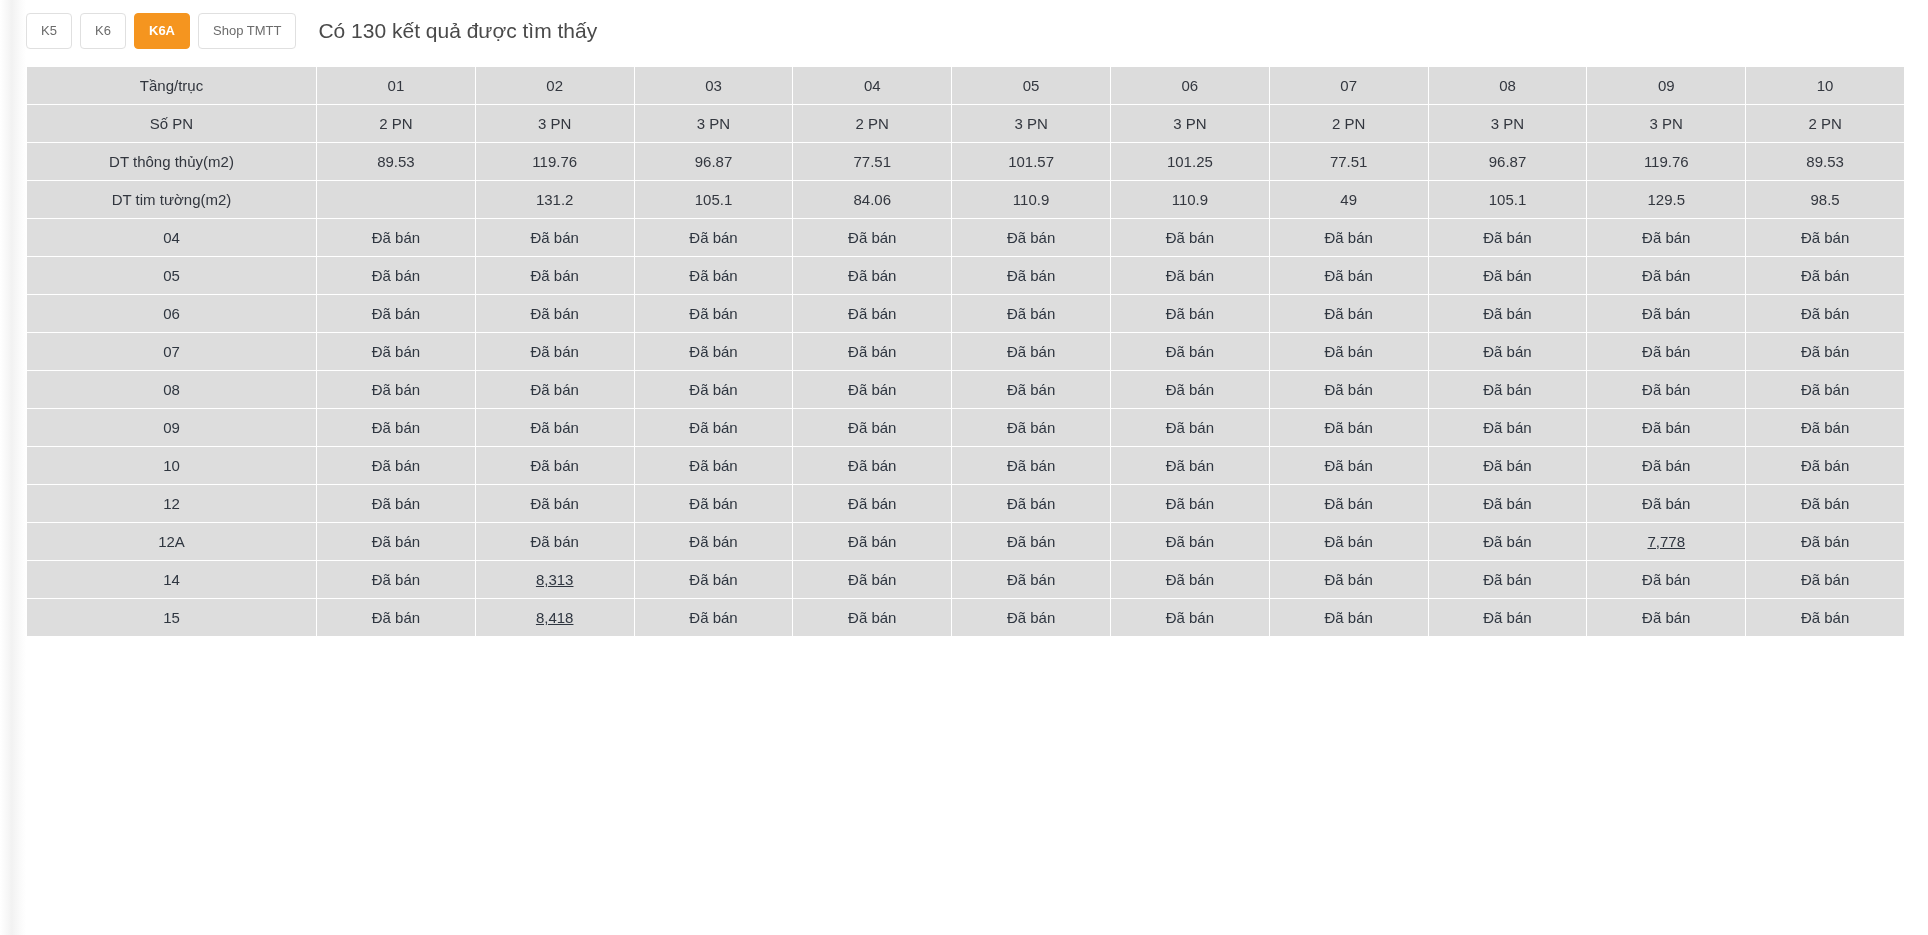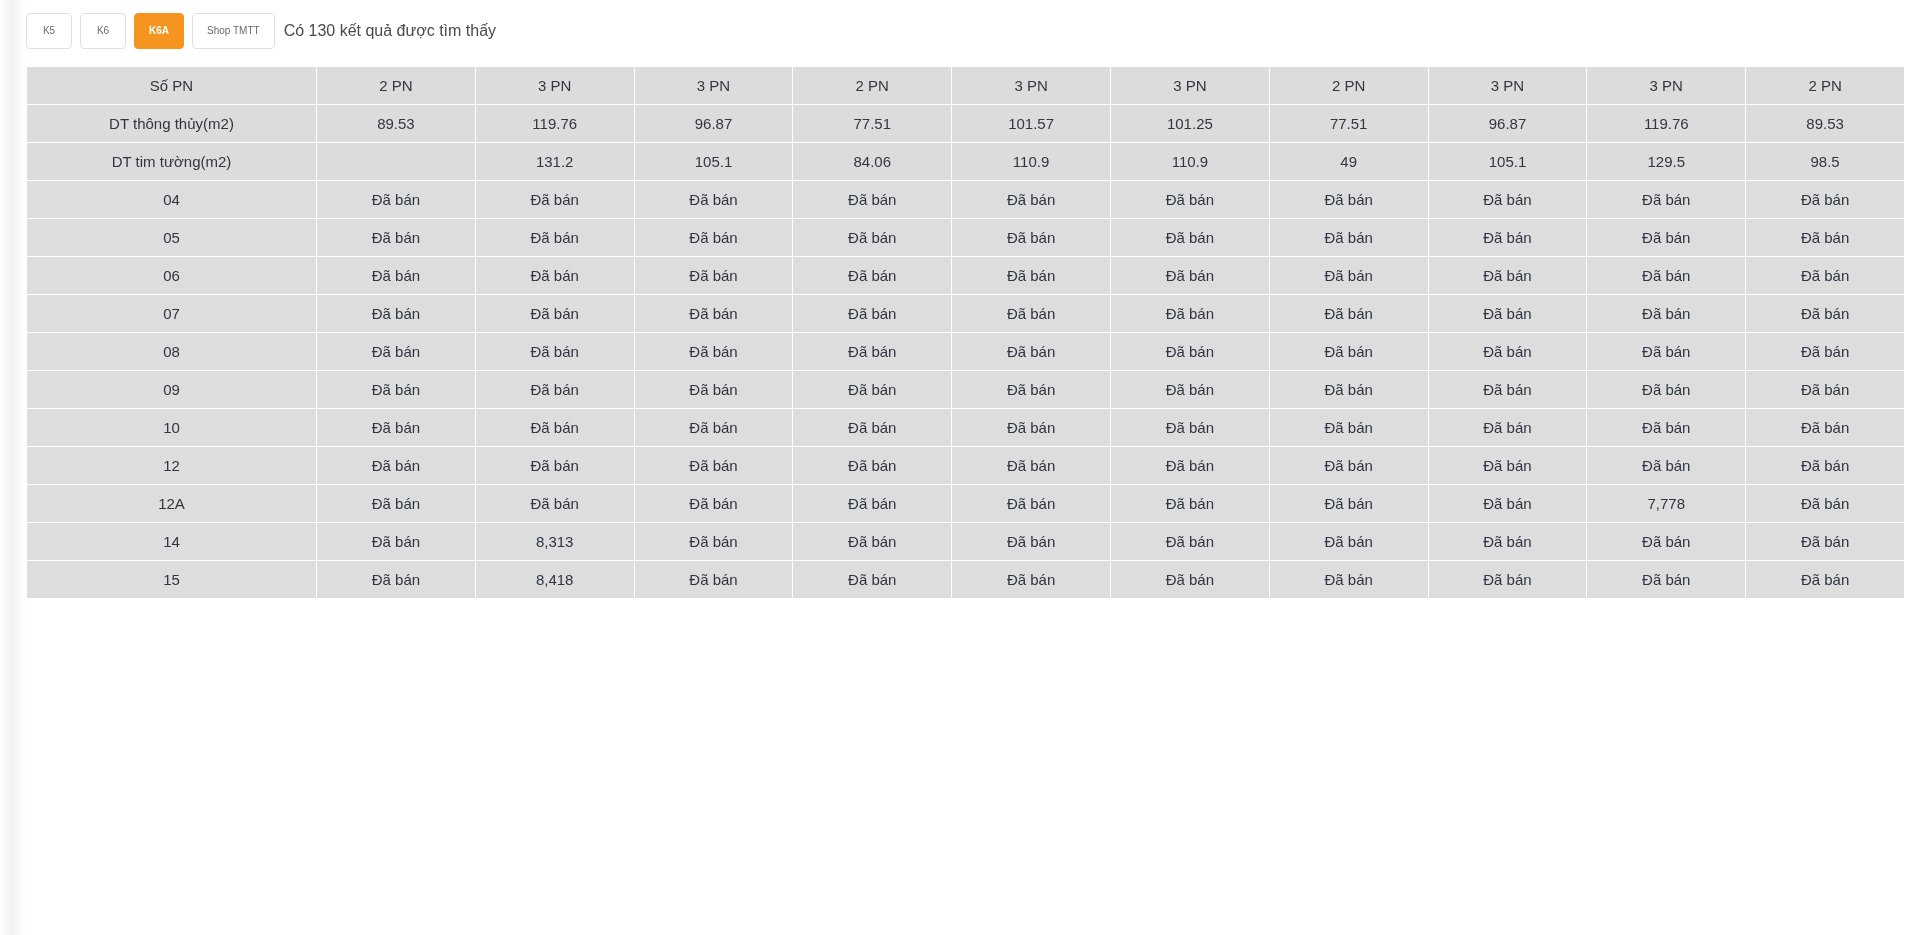--- a/index.html
+++ b/index.html
@@ -38,36 +38,36 @@
   }
   .tab-btn {
     height: 36px;
     min-width: 46px;
     padding: 0 14px;
     margin-right: 8px;
     border: 1px solid #e0e0e0;
     border-radius: 4px;
     background: #ffffff;
     color: #6b6b6b;
-    font-size: 10px;
+    font-size: 13px;
     line-height: 34px;
-    text-align: center;
+    text-align: left;
     cursor: pointer;
     white-space: nowrap;
     font-family: "Liberation Sans", sans-serif;
   }
   .tab-btn.active {
     background: #f5951f;
     border-color: #f5951f;
     color: #ffffff;
     font-weight: bold;
   }
   .result-text {
-    margin-left: 1px;
-    font-size: 16px;
+    margin-left: 14px;
+    font-size: 21px;
     color: #4a4a4a;
     white-space: nowrap;
   }
 
   
   .table-wrap {
     position: absolute;
     left: 26px; top: 66px;
     width: 1878px;
   }
@@ -106,20 +106,21 @@
   td.sold {
     background: #dd3e22;
     color: #ffffff;
     border: 1px solid #ffffff;
   }
   
   td.avail {
     background: #ffffff;
     color: #4a4a4a;
     border: 1px solid #e6e6e6;
+    text-decoration: underline;
   }
 </style>
 </head>
 <body>
 
 <div class="page">
 
   <div class="left-shadow"></div>
 
   <div class="toolbar">
@@ -141,20 +142,33 @@
           <col class="c-data">
           <col class="c-data">
           <col class="c-data">
           <col class="c-data">
           <col class="c-data">
           <col class="c-data">
           <col class="c-data">
           <col class="c-data">
         </colgroup>
       <tbody id="grid-body">
+          <tr class="hdr">
+            <td class="rowlabel">Tầng/trục</td>
+            <td>01</td>
+            <td>02</td>
+            <td>03</td>
+            <td>04</td>
+            <td>05</td>
+            <td>06</td>
+            <td>07</td>
+            <td>08</td>
+            <td>09</td>
+            <td>10</td>
+          </tr>
           <tr class="hdr">
             <td class="rowlabel">Số PN</td>
             <td>2 PN</td>
             <td>3 PN</td>
             <td>3 PN</td>
             <td>2 PN</td>
             <td>3 PN</td>
             <td>3 PN</td>
             <td>2 PN</td>
             <td>3 PN</td>

